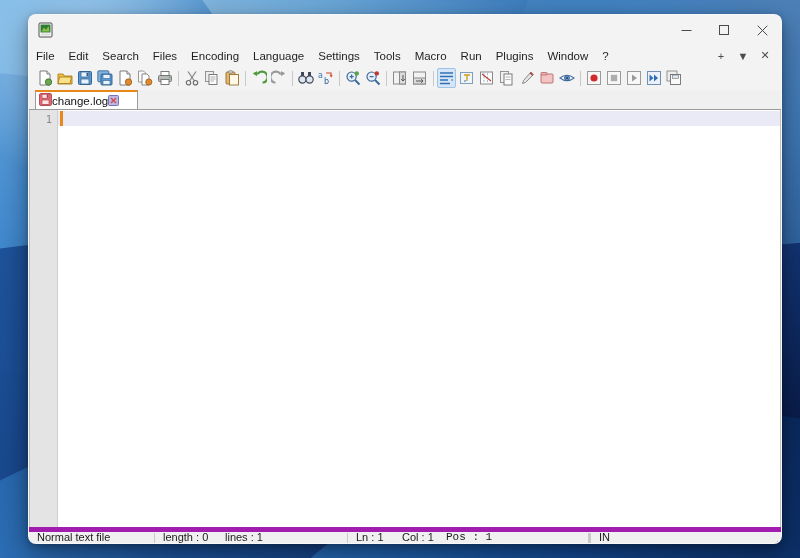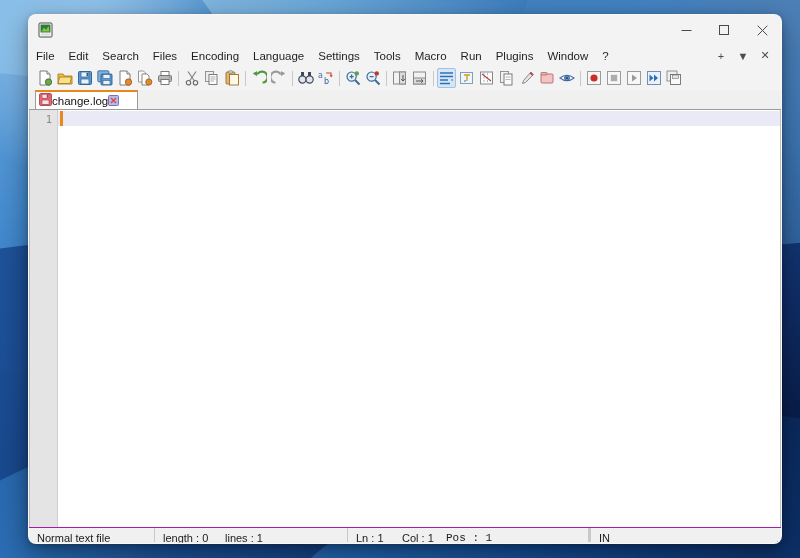--- a/index.html
+++ b/index.html
@@ -192,22 +192,22 @@
     left: 2px; top: 1px;
     width: 3px; height: 15px;
     background: #e8881a;
   }
 
   
   #statusbar {
     height: 20px;
     background: #f0f0f0;
     display: flex;
-    align-items: flex-start;
-    border-top: 1px solid #a21caf;
+    align-items: flex-end;
+    border-top: 5px solid #a21caf;
     box-sizing: border-box;
     position: relative;
   }
   .sb-cell {
     font-size: 11px;
     color: #1b1b1b;
     height: 20px;
     display: flex; align-items: center;
     padding-left: 8px;
     box-sizing: border-box;

